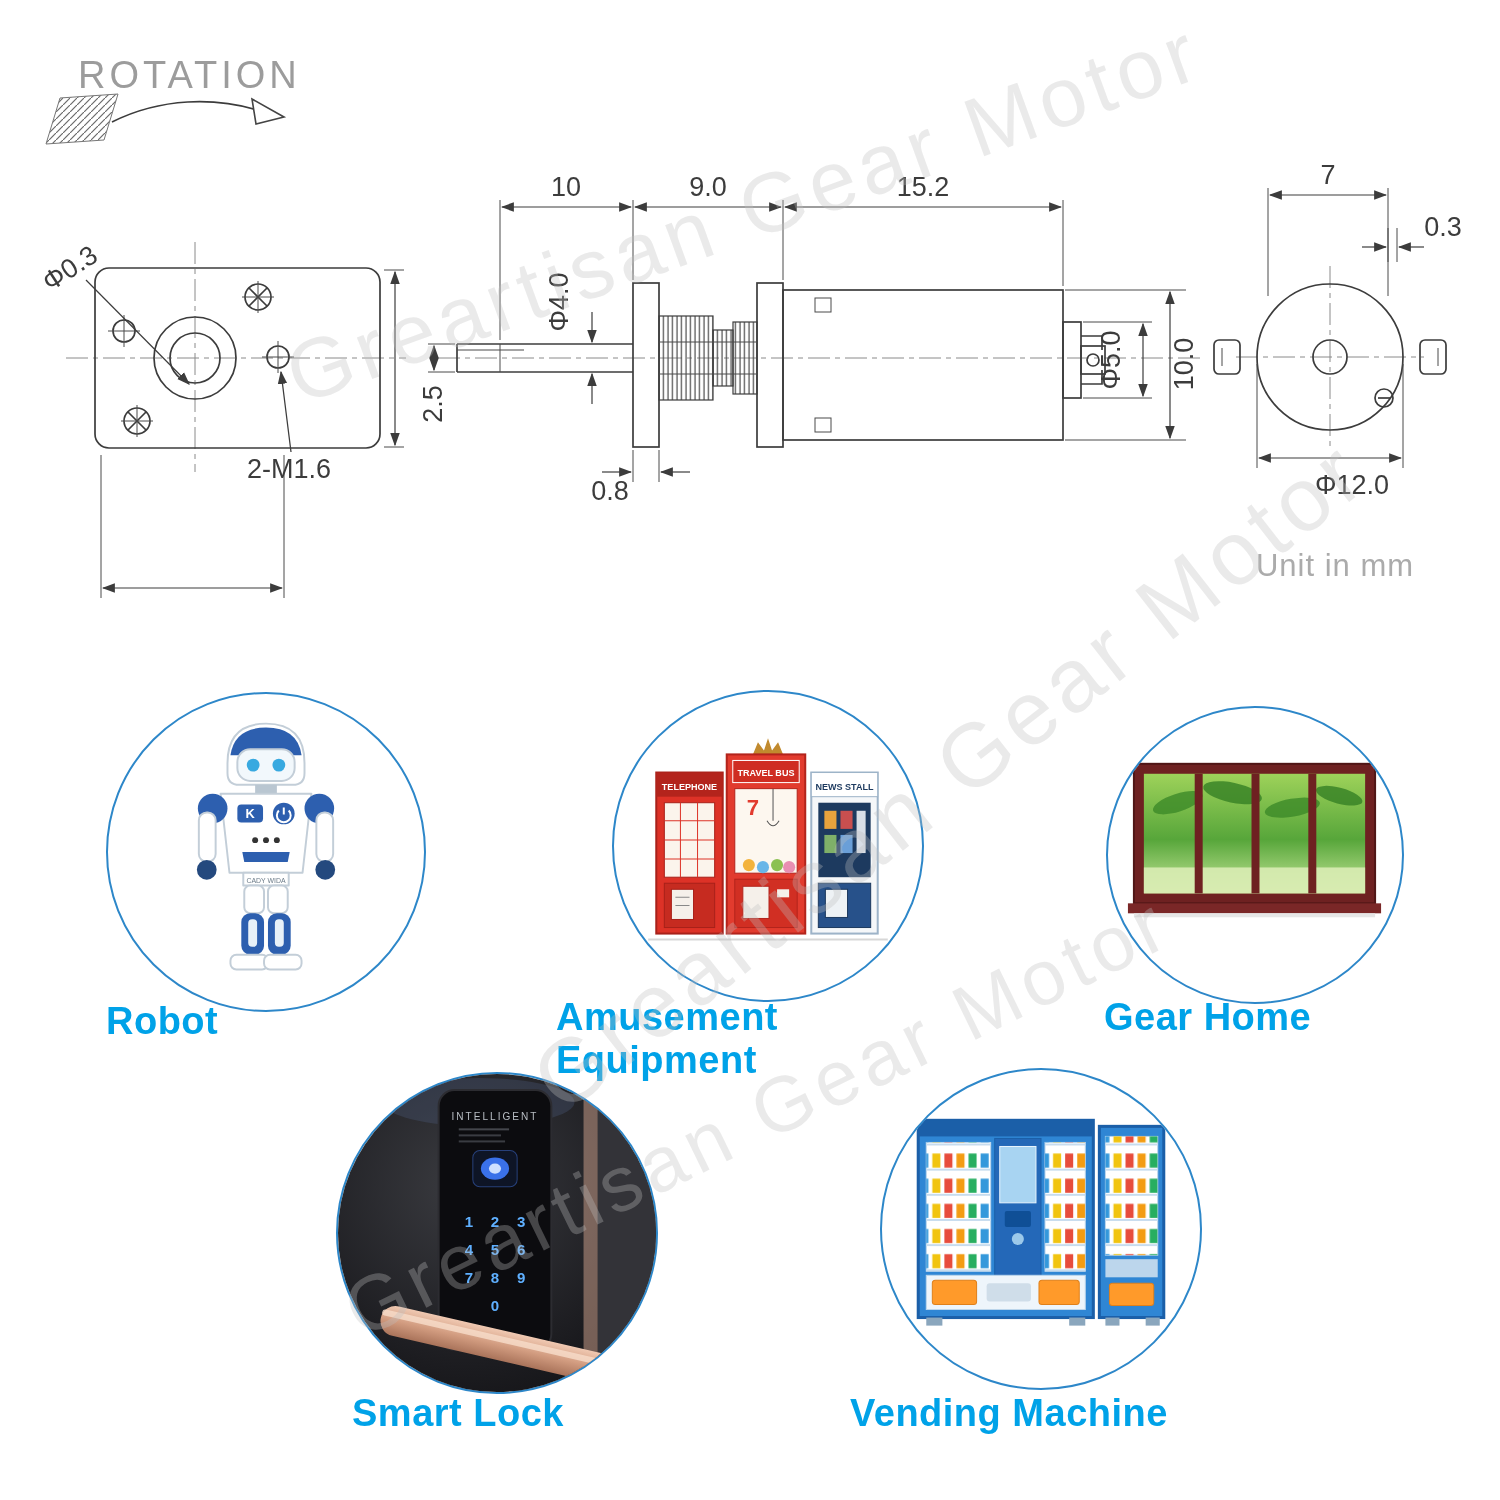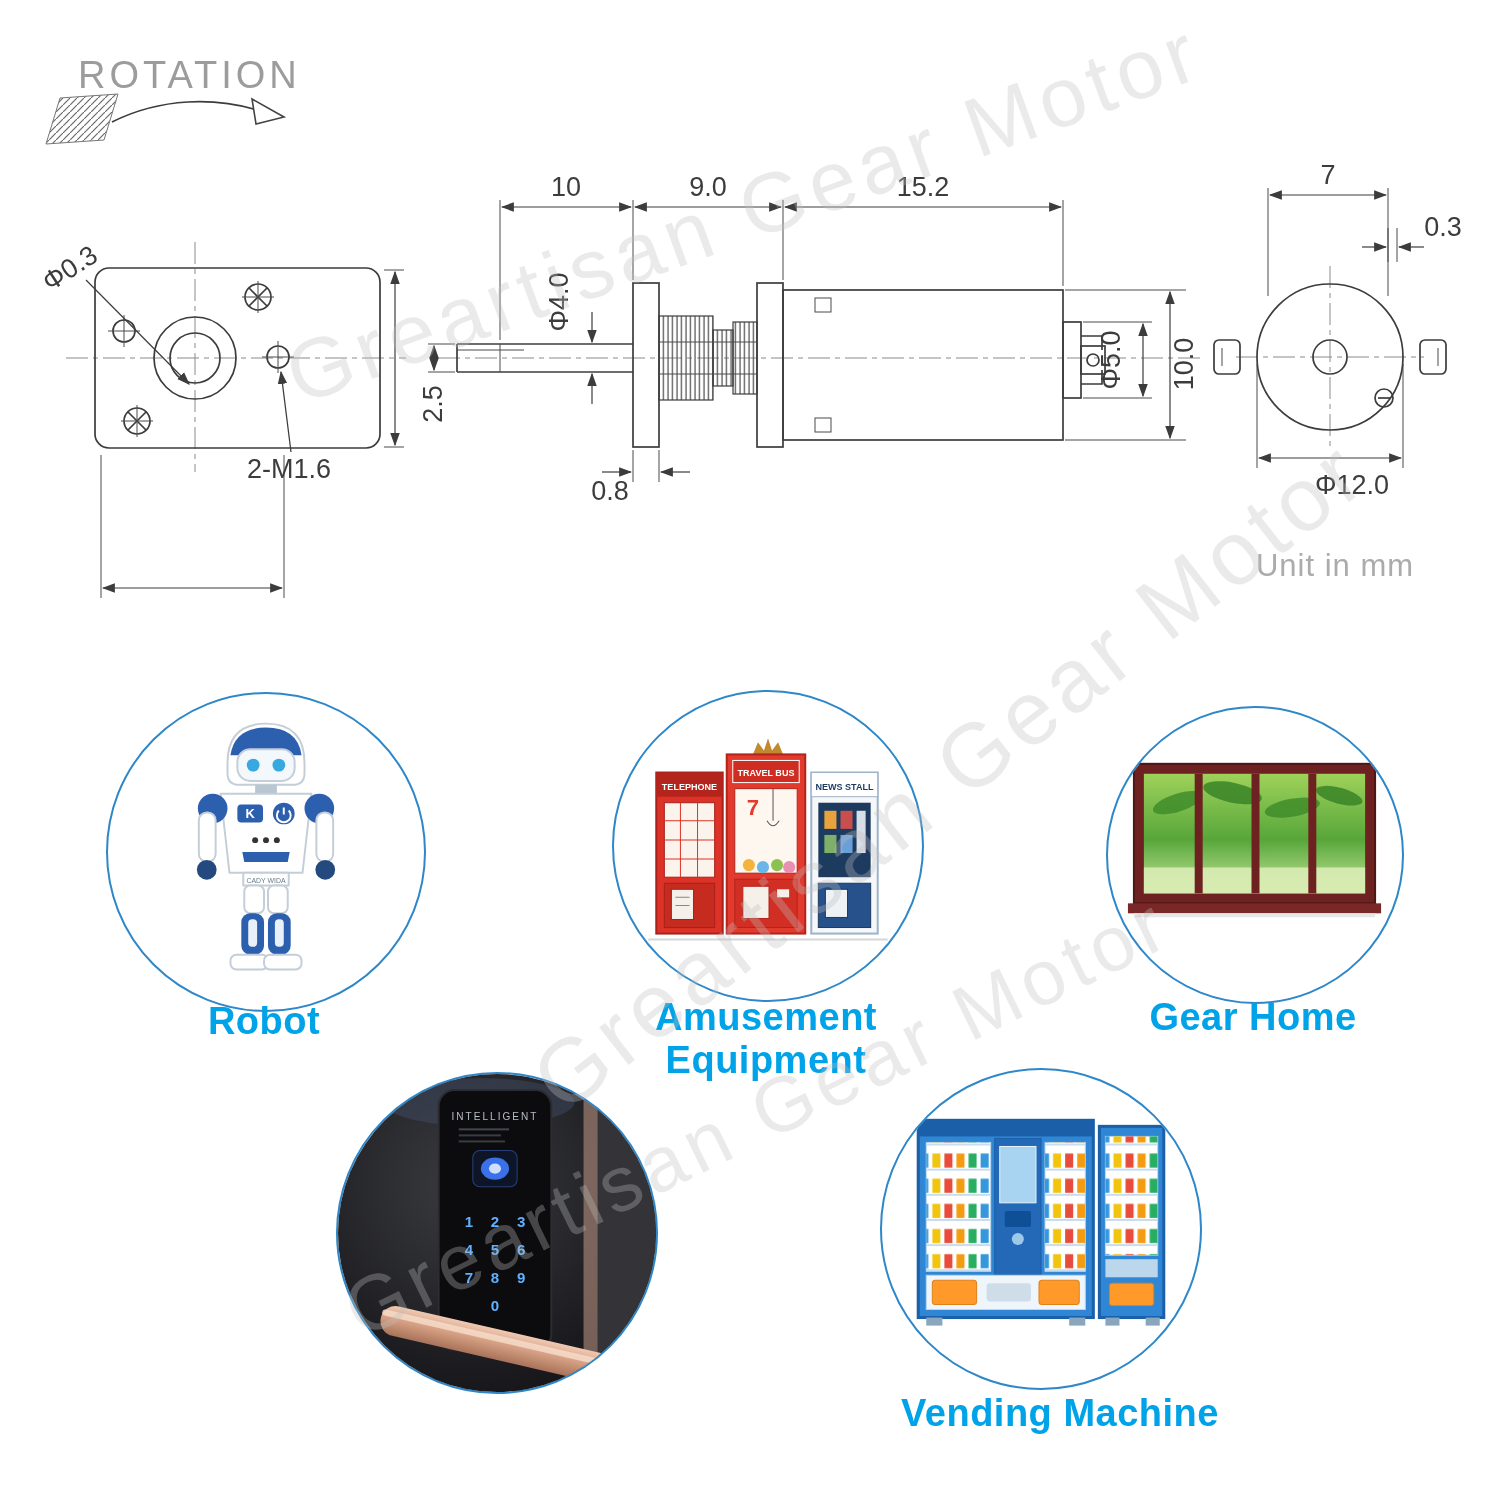--- a/index.html
+++ b/index.html
@@ -23,21 +23,21 @@
   .ln{stroke:#3c3c3c;stroke-width:1.7;fill:none}
   .thin{stroke:#4a4a4a;stroke-width:1;fill:none}
   .cl{stroke:#8a8a8a;stroke-width:1;stroke-dasharray:22 5 5 5;fill:none}
   .dim{stroke:#3c3c3c;stroke-width:1.2;fill:none}
 
   
   .app{position:absolute;z-index:10}
   .app-circle{width:100%;height:100%;border-radius:50%;border:2px solid #2d87c9;
               overflow:hidden;background:#fff}
   .app-circle svg{display:block;width:100%;height:100%}
-  .app-label{position:absolute;z-index:20;text-align:center;color:#00a2e8;
+  .app-label{position:absolute;z-index:20;color:#00a2e8;
              font-size:38px;font-weight:bold;letter-spacing:.5px}
   .kd{font-size:15px;fill:#5fb0ff;text-anchor:middle;font-weight:bold}
 </style>
 </head>
 <body>
 
 <div class="canvas">
 
   <div class="watermark" id="wm1">Greartisan Gear Motor</div>
   <div class="watermark" id="wm2">Greartisan Gear Motor</div>
@@ -359,20 +359,21 @@
           <text class="kd" x="182" y="208">9</text>
           <text class="kd" x="156" y="236">0</text>
         </g>
         <g transform="rotate(13 150 266)">
           <rect x="40" y="252" width="250" height="30" rx="15" fill="url(#roseg)"></rect>
           <rect x="40" y="258" width="250" height="6" rx="3" fill="#f7ddca" opacity="0.8"></rect>
         </g>
       </svg>
     </div>
   </div>
+  <div class="app-label" style="left:352px;top:1392px;width:318px">Smart Lock</div>
 
   <div class="app" style="left:880px;top:1068px;width:318px;height:318px">
     <div class="app-circle">
       <svg viewBox="0 0 316 316">
         <defs>
           <pattern id="cans" width="60" height="25" patternUnits="userSpaceOnUse">
             <rect x="0" y="23" width="60" height="2" fill="#c7dcee"></rect>
             <rect x="2" y="8" width="8" height="14" fill="#e74c3c"></rect>
             <rect x="14" y="8" width="8" height="14" fill="#f39c12"></rect>
             <rect x="26" y="8" width="8" height="14" fill="#27ae60"></rect>

